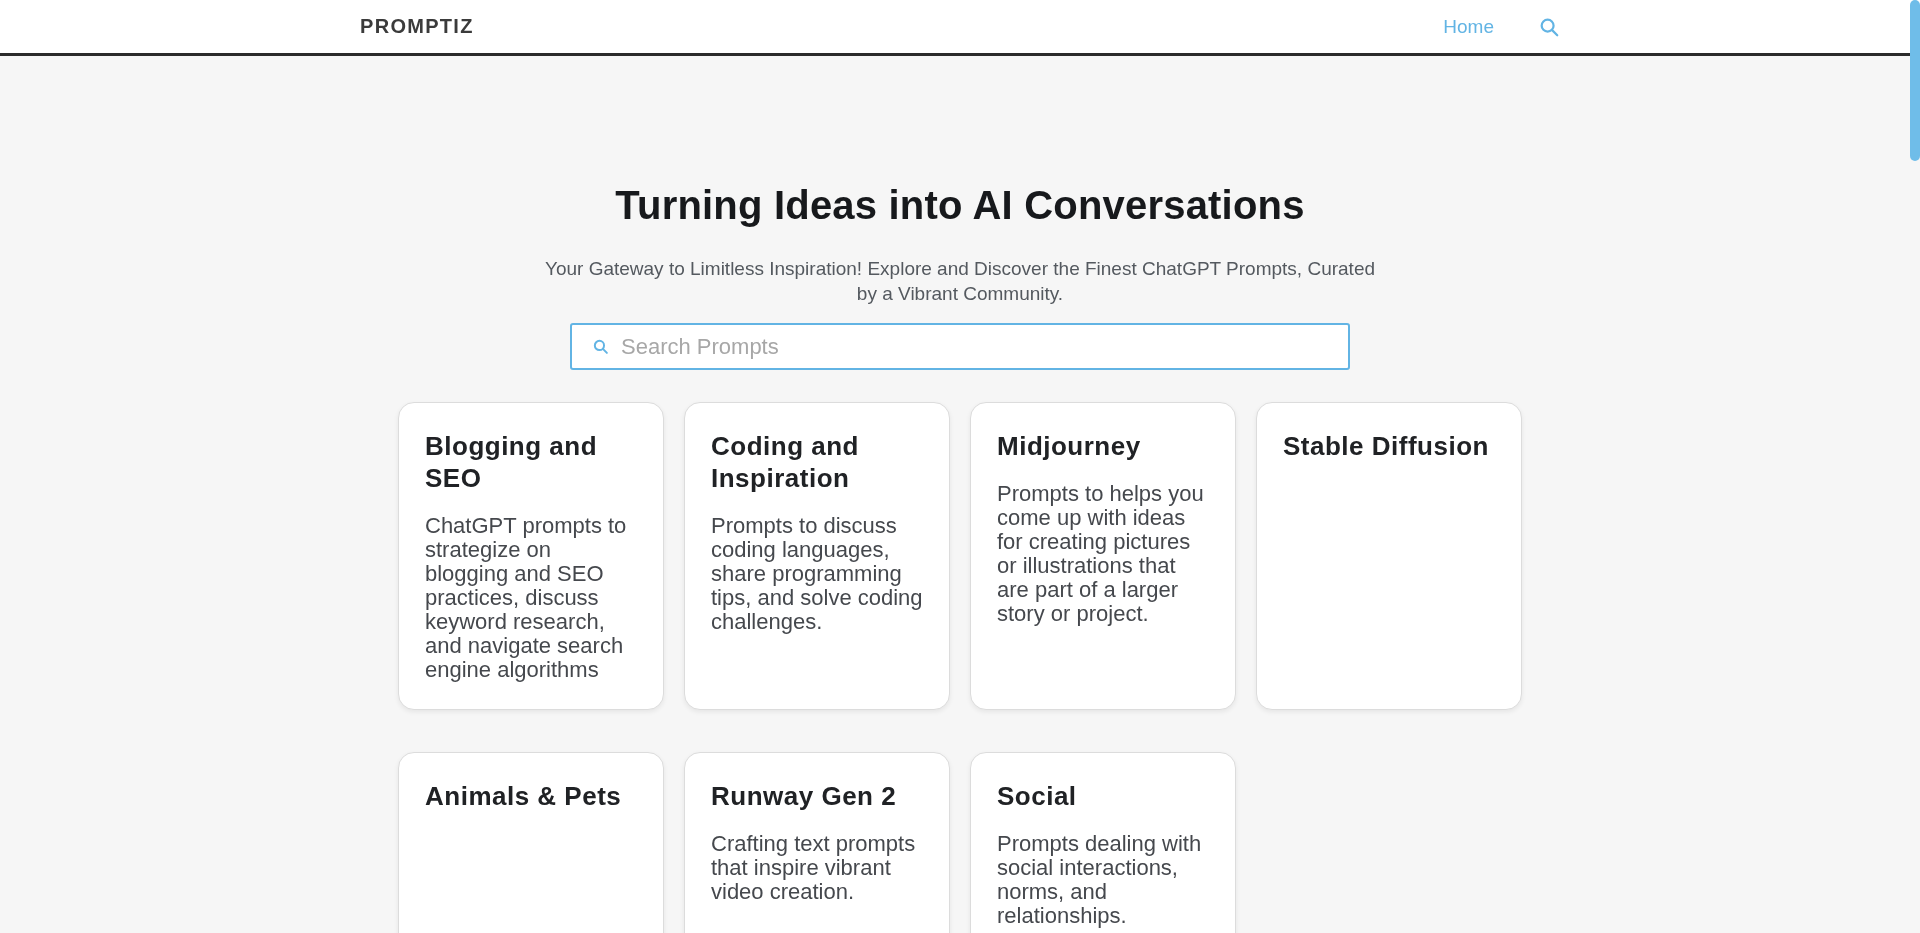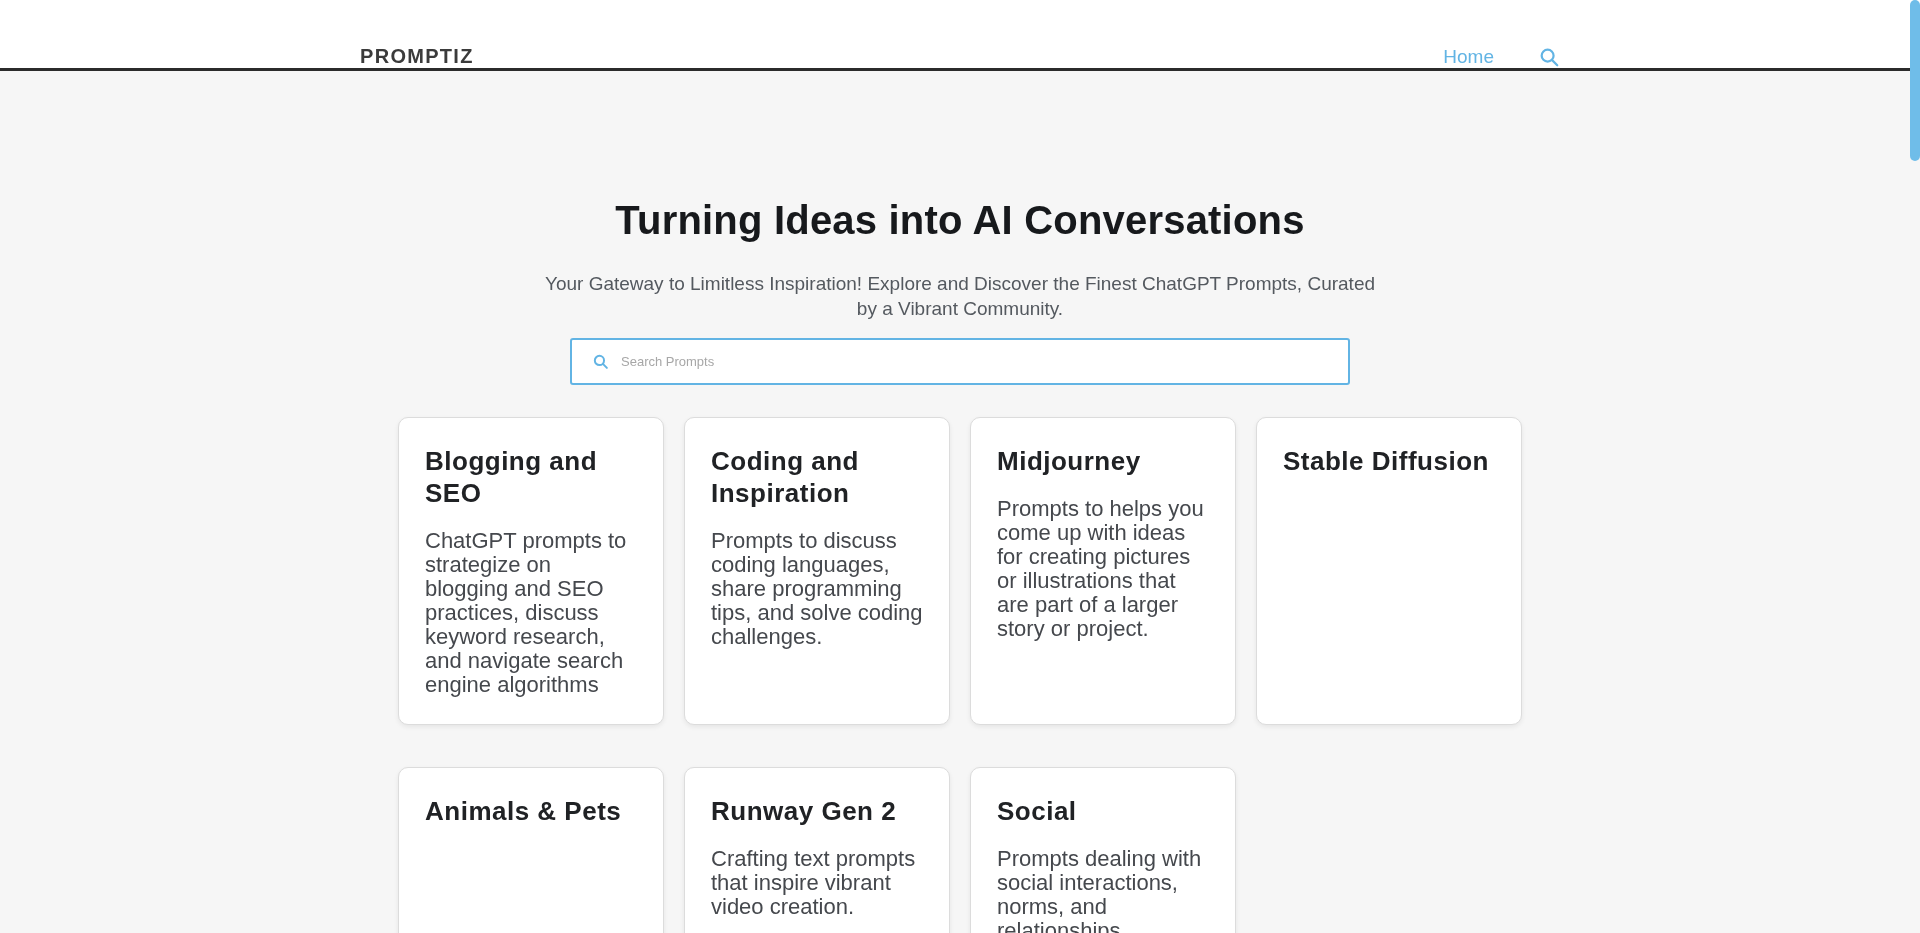--- a/index.html
+++ b/index.html
@@ -8,23 +8,23 @@
     --card-title:#202225; --card-text:#45484d;
   }
   *{box-sizing:border-box; margin:0; padding:0;}
   html,body{width:1920px; height:933px; overflow:hidden;}
   body{
     background:var(--page-bg);
     font-family:"Liberation Sans","DejaVu Sans",sans-serif;
   }
   
   .navbar{
-    height:71px; background:#ffffff;
+    height:56px; background:#ffffff;
     border-bottom:3px solid var(--navbar-border);
-    display:flex; align-items:flex-end;
+    display:flex; align-items:center;
   }
   .navbar-inner{
     width:1200px; margin:0 auto; display:flex;
     align-items:center; justify-content:space-between;
   }
   .logo{
     font-size:20px; font-weight:bold; letter-spacing:1.3px;
     color:#3b3b3b; cursor:pointer;
   }
   .nav-right{display:flex; align-items:center;}
@@ -45,33 +45,33 @@
     white-space:pre-line; margin-bottom:17px;
   }
   
   .search-box{
     width:780px; height:47px; margin:0 auto 32px auto;
     background:#ffffff; border:2px solid var(--accent); border-radius:3px;
     display:flex; align-items:center; padding:0 16px 0 20px;
   }
   .search-box .icon{display:flex; align-items:center; margin-right:12px;}
   .search-box input{
-    border:none; outline:none; flex:1; font-size:13px;
+    border:none; outline:none; flex:1; font-size:22px;
     font-family:"Liberation Sans","DejaVu Sans",sans-serif; color:#333;
     background:transparent;
   }
   .search-box input::placeholder{color:#a7a7a7;}
   
   .grid{
     width:1124px; margin:0 auto; display:grid;
     grid-template-columns:repeat(4,1fr); column-gap:20px; row-gap:42px;
     text-align:left; padding-bottom:20px;
   }
   .card{
-    background:#ffffff; border:1px solid #dcdcdc; border-radius:10px;
+    background:#ffffff; border:1px solid #dcdcdc; border-radius:16px;
     padding:27px 26px; box-shadow:0 2px 5px rgba(0,0,0,0.07);
     cursor:pointer;
   }
   .card h2{
     font-size:26px; font-weight:bold; letter-spacing:0.5px;
     line-height:32px; color:var(--card-title); margin-bottom:20px;
   }
   .card p{
     font-size:22px; line-height:24px; color:var(--card-text);
   }

